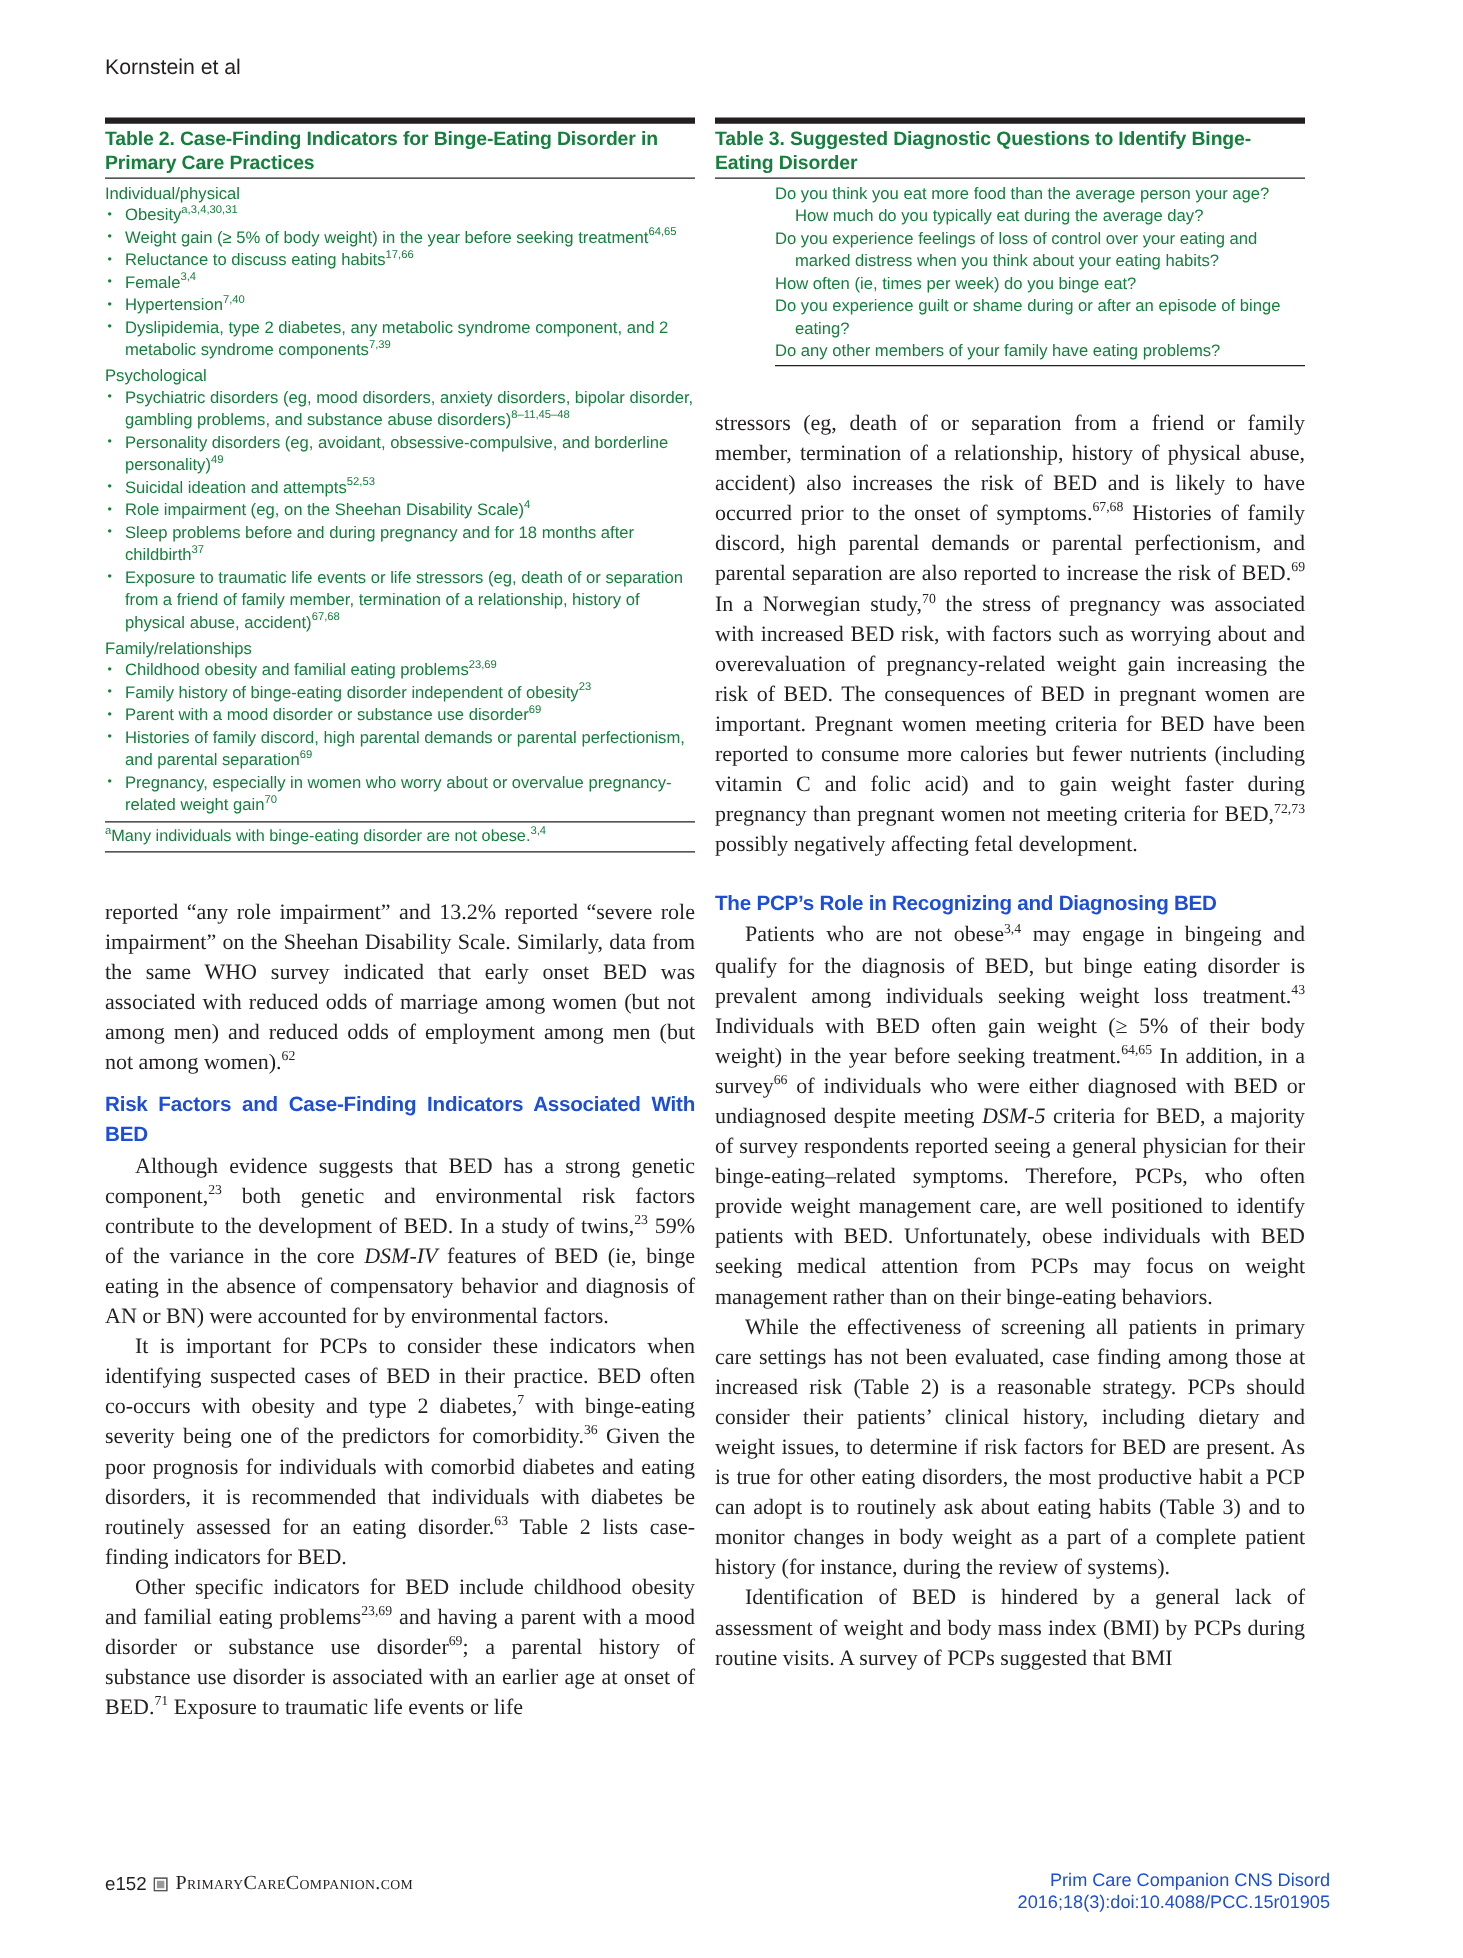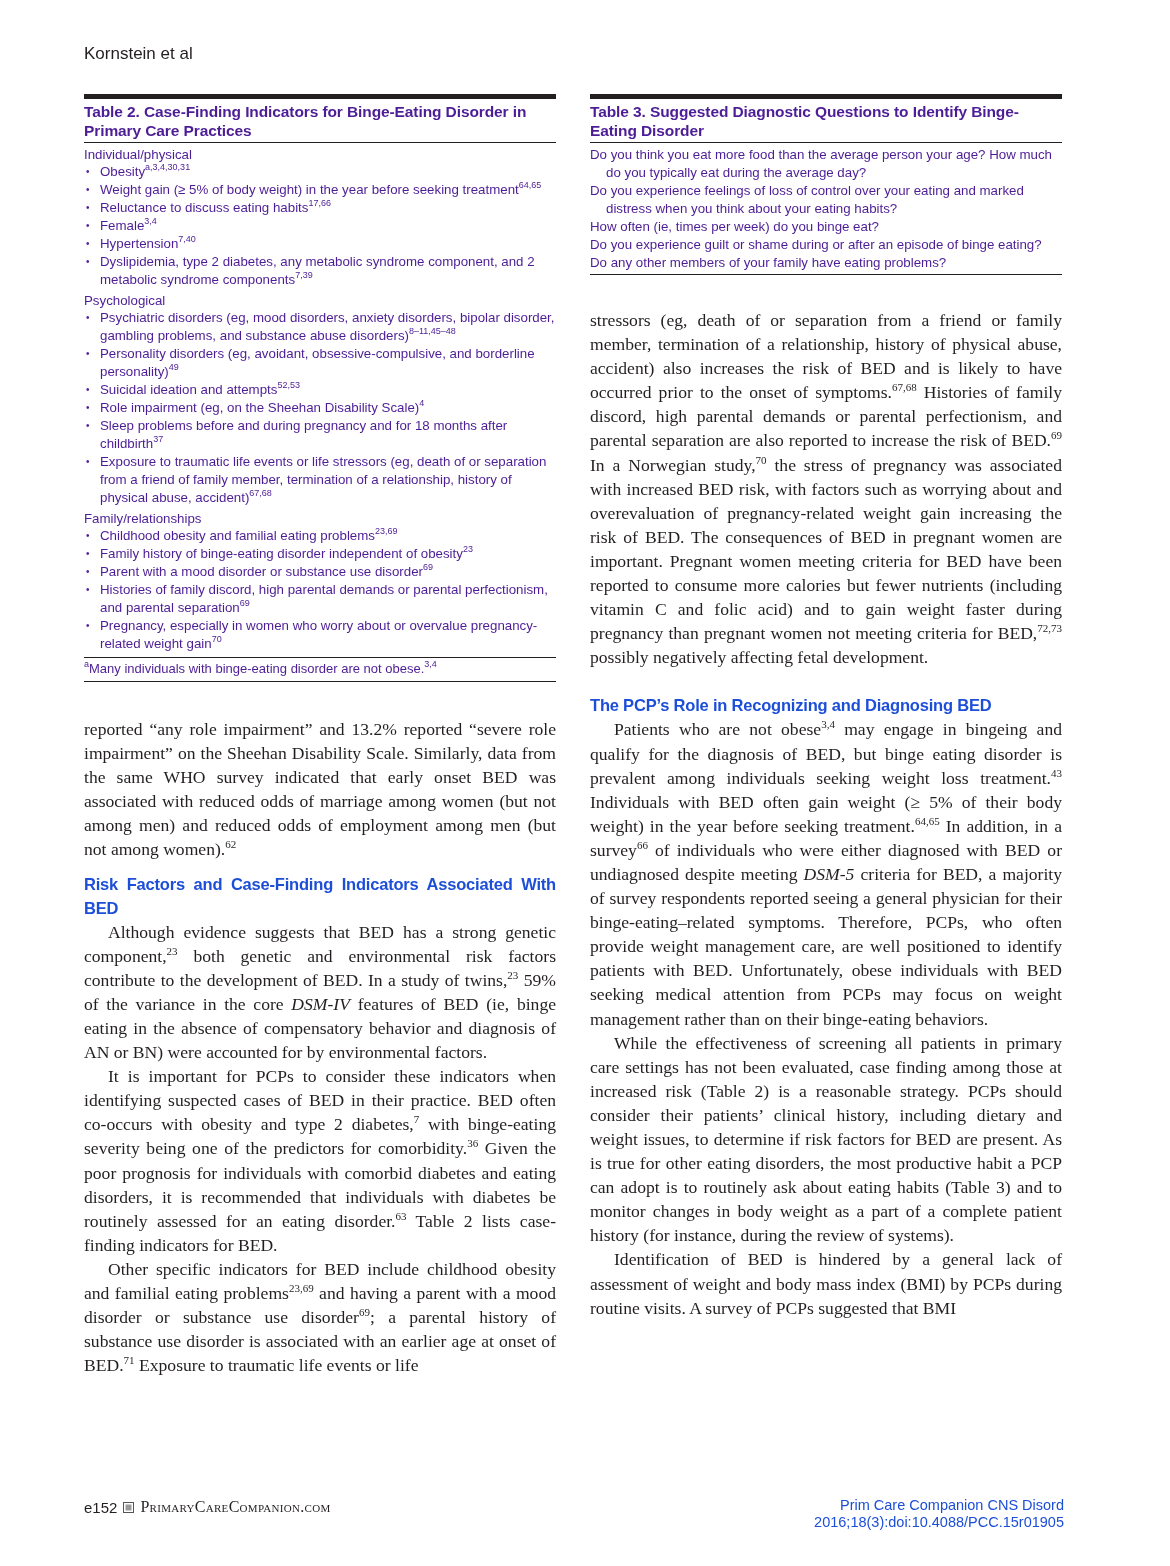--- a/index.html
+++ b/index.html
@@ -5,24 +5,24 @@
   * { box-sizing: border-box; margin: 0; padding: 0; }
   html, body { width: 1170px; height: 1566px; background: #ffffff; }
   body { position: relative; color: #231f20; overflow: hidden; }
 
   .running-head {
     position: absolute; left: 84px; top: 44px;
     font-family: "Liberation Sans", sans-serif; font-size: 17px; color: #231f20;
   }
 
   .col-left { position: absolute; left: 84px; top: 94px; width: 472px; }
-  .col-right { position: absolute; left: 590px; top: 94px; width: 472px; }
+  .col-right { position: absolute; left: 572px; top: 94px; width: 472px; }
 
   
-  .tbl { font-family: "Liberation Sans", sans-serif; color: #4c1d95; }
+  .tbl { font-family: "Liberation Sans", sans-serif; color: #15803d; }
   .tbl-top-rule { border-top: 5px solid #231f20; }
   .tbl-title {
     font-weight: bold; font-size: 15.5px; line-height: 19px; padding-top: 3px; padding-bottom: 2px;
     border-bottom: 1.3px solid #231f20; letter-spacing: -0.1px;
   }
   .tbl-body { font-size: 13.3px; line-height: 18px; padding-top: 3px; }
   .tbl-section { margin-top: 0px; }
   .tbl-section + .tbl-section { margin-top: 3px; }
   .tbl-section-head { font-size: 13.3px; line-height: 17px; }
   .tbl-list { list-style: none; }
@@ -30,21 +30,21 @@
   .tbl-list li::before {
     content: "\2022"; position: absolute; left: 2px; top: 0; font-size: 10px;
   }
   .tbl-body sup, .tbl-foot sup { font-size: 9px; line-height: 0; position: relative; top: -1px; vertical-align: super; }
   .tbl-foot {
     font-size: 13px; line-height: 19px; margin-top: 4px;
     border-top: 1.3px solid #231f20; border-bottom: 1.3px solid #231f20; padding: 1px 0 3px;
   }
 
   .t3-q { font-size: 13.3px; line-height: 18px; padding-left: 16px; text-indent: -16px; }
-  .t3-body { border-bottom: 1.3px solid #231f20; padding: 3px 0 2px; }
+  .t3-body { border-bottom: 1.3px solid #231f20; padding: 3px 0 2px; margin-left: 48px; }
 
   
   .prose { font-family: "Liberation Serif", serif; font-size: 17.6px; line-height: 24.1px; text-align: justify; color: #231f20; }
   .prose p { text-indent: 24px; }
   .prose p.noindent { text-indent: 0; }
   .prose sup { font-size: 11px; line-height: 0; vertical-align: super; }
   .prose em { font-style: italic; }
   .heading {
     font-family: "Liberation Sans", sans-serif; font-weight: bold; font-size: 16.5px;
     line-height: 24px; color: #1d4ed8; letter-spacing: -0.2px;

